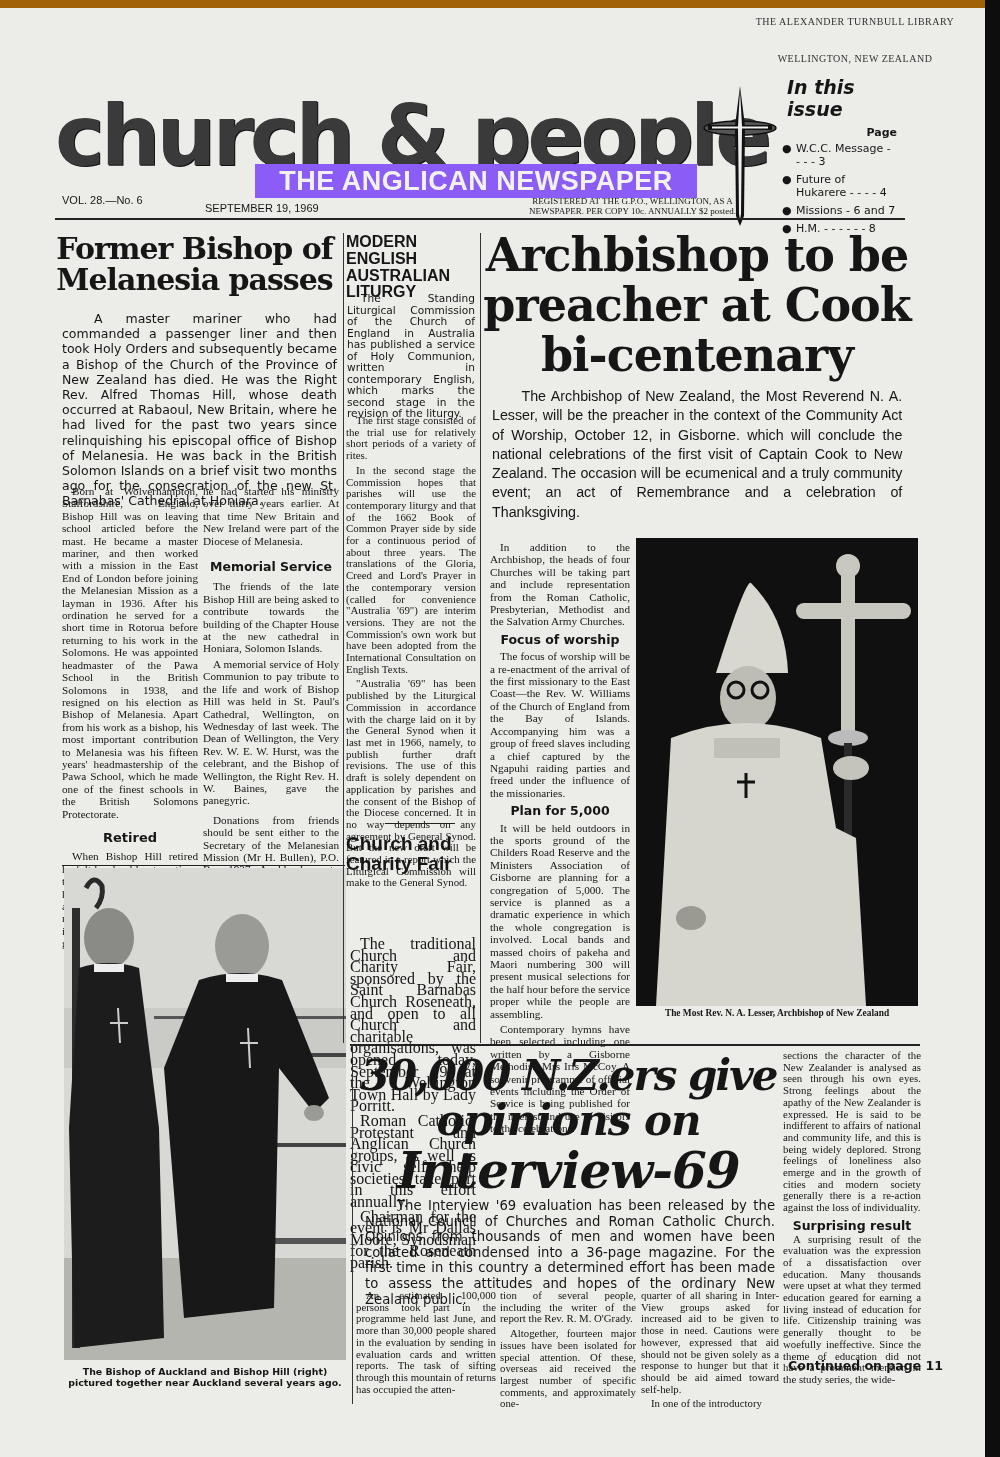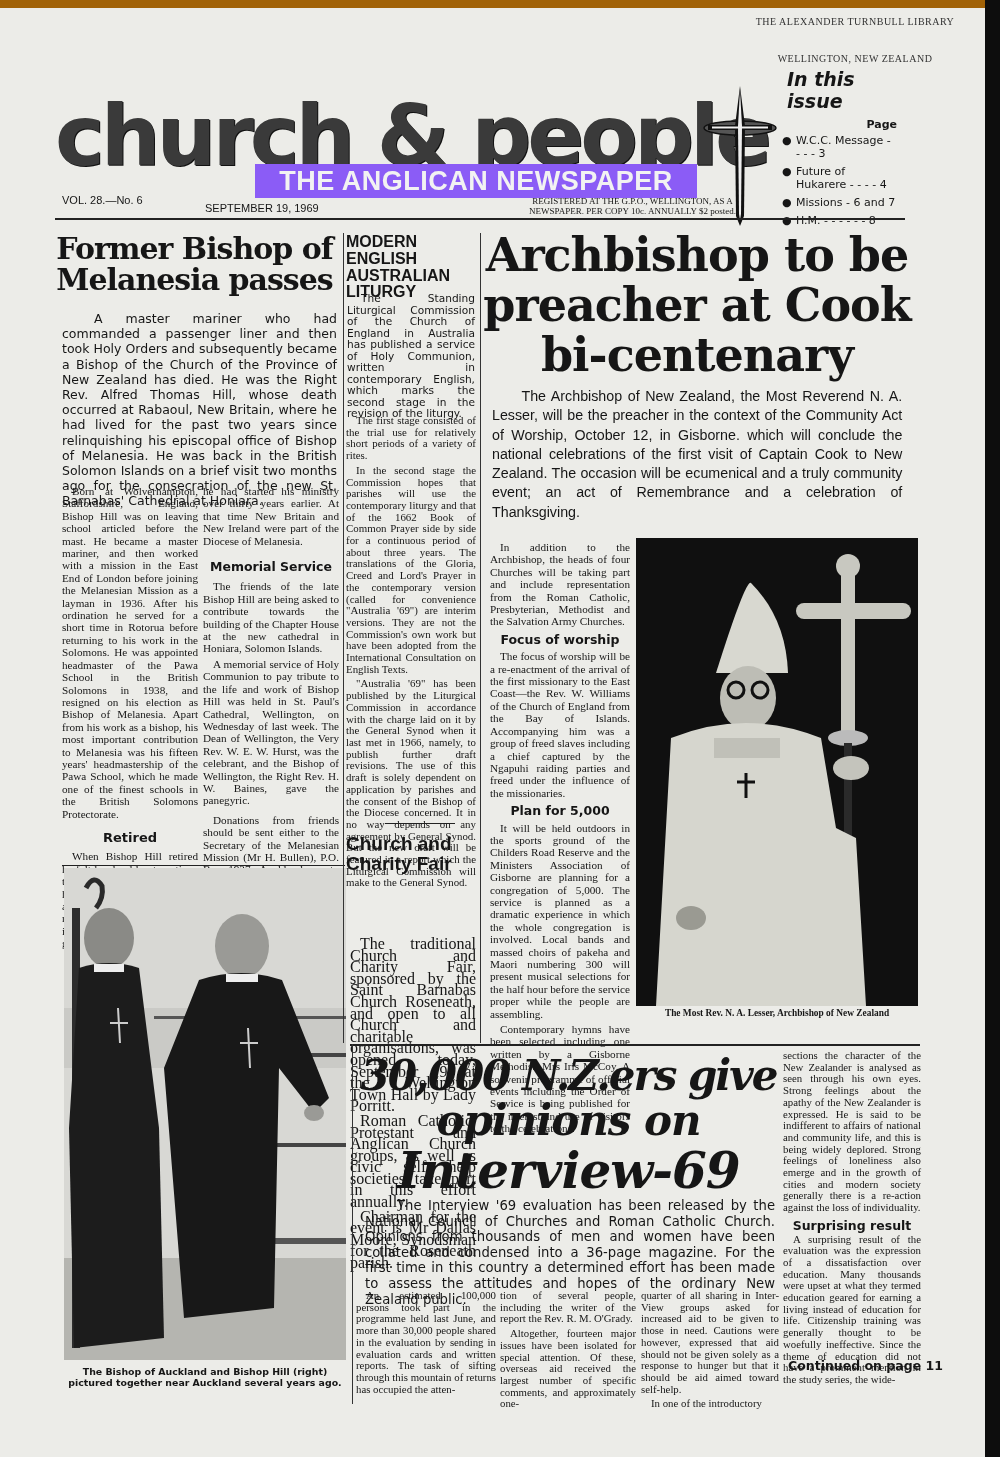--- a/index.html
+++ b/index.html
@@ -66,21 +66,21 @@
       <path d="M40 4 L42 40 L41 128 L40 134 L39 128 L38 40 Z" fill="#eee"></path>
       <rect x="12" y="40.5" width="56" height="2" fill="#eee"></rect>
     </svg>
   </div>
   <div class="abs banner" style="left:255px; top:156px; width:442px; height:34px;">THE ANGLICAN NEWSPAPER</div>
   <div class="abs meta" style="left:62px; top:186px;">VOL. 28.—No. 6</div>
   <div class="abs meta" style="left:205px; top:194px;">SEPTEMBER 19, 1969</div>
   <div class="abs reg" style="left:505px; top:188px; width:255px;">REGISTERED AT THE G.P.O., WELLINGTON, AS A NEWSPAPER. PER COPY 10c. ANNUALLY $2 posted.</div>
 
   <div class="abs" style="left:782px; top:60px; width:115px;">
-    <div class="issue-title" style="padding-left:5px;">In this issue</div>
+    <div class="issue-title" style="padding-left:5px;margin-top:8px;">In this issue</div>
     <div class="issue-list" style="text-align:right; margin-top:6px; font-weight:bold;">Page</div>
     <ul class="issue-list" style="margin-top:3px;">
       <li><span>W.C.C. Message</span> - - - - <span>3</span></li>
       <li><span>Future of Hukarere</span> - - - - <span>4</span></li>
       <li><span>Missions</span> - <span>6 and 7</span></li>
       <li><span>H.M.</span> - - - - - - <span>8</span></li>
     </ul>
   </div>
 
   <div class="abs rule" style="left:55px; top:210px; width:850px;"></div>

